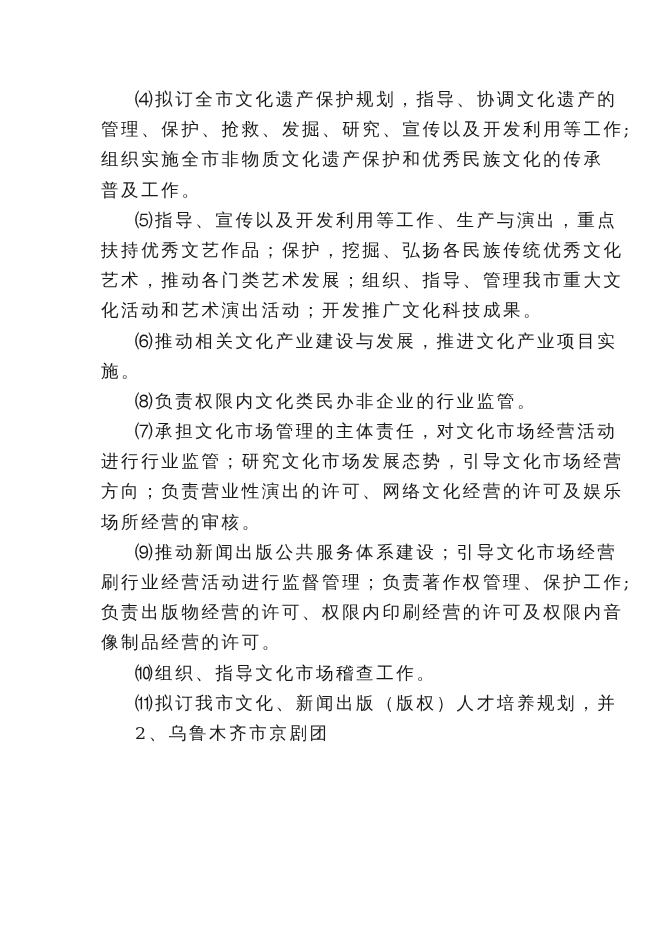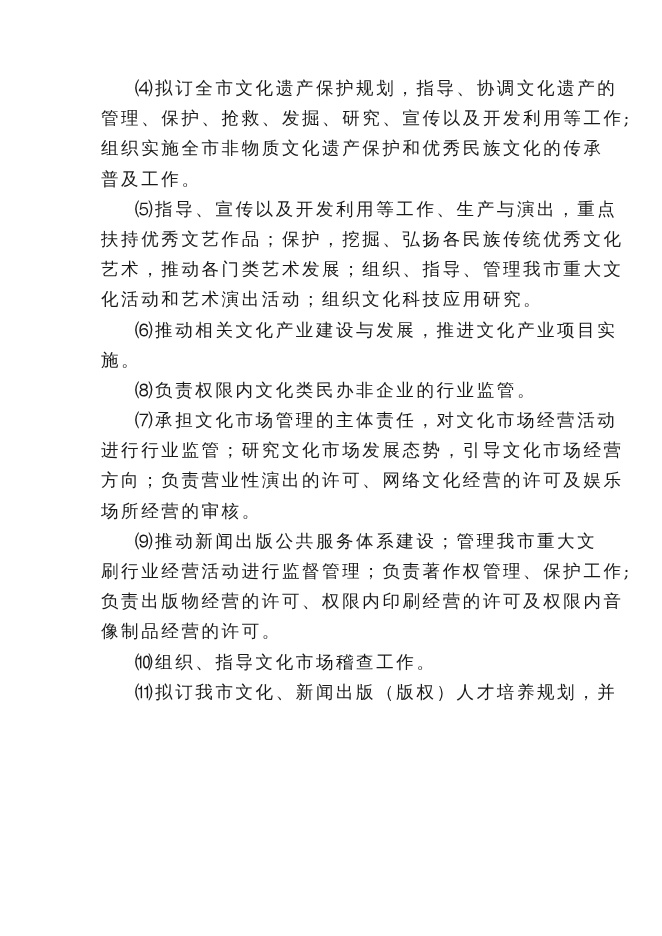--- a/index.html
+++ b/index.html
@@ -1,58 +1,61 @@
 <!DOCTYPE html>
 <html><head>
 <meta charset="utf-8">
 <style>
   html, body { margin: 0; padding: 0; background: #ffffff; }
   body { width: 662px; height: 936px; position: relative; overflow: hidden; }
   .page {
-    position: absolute; left: 101px; top: 73px; width: 462px;
+    position: absolute; left: 101px; top: 84px; width: 462px;
     font-family: "DejaVu Serif", "Liberation Serif", serif;
     font-size: 17.5px; color: #1a1a1a;
   }
   .line { height: 30.2px; line-height: 30.2px; white-space: nowrap; letter-spacing: 2.6px; }
   .indent { padding-left: 34px; }
 </style>
 </head>
 <body>
 
 <div class="page">
   <div>
     <div class="line indent">⑷拟订全市文化遗产保护规划，指导、协调文化遗产的</div>
     <div class="line">管理、保护、抢救、发掘、研究、宣传以及开发利用等工作;</div>
     <div class="line">组织实施全市非物质文化遗产保护和优秀民族文化的传承</div>
     <div class="line">普及工作。</div>
   </div>
   <div>
     <div class="line indent">⑸指导、宣传以及开发利用等工作、生产与演出，重点</div>
     <div class="line">扶持优秀文艺作品；保护，挖掘、弘扬各民族传统优秀文化</div>
     <div class="line">艺术，推动各门类艺术发展；组织、指导、管理我市重大文</div>
-    <div class="line">化活动和艺术演出活动；组织文化科技应用研究。</div>
+    <div class="line">化活动和艺术演出活动；开发推广文化科技成果。</div>
   </div>
   <div>
     <div class="line indent">⑹推动相关文化产业建设与发展，推进文化产业项目实</div>
     <div class="line">施。</div>
   </div>
   <div>
     <div class="line indent">⑻负责权限内文化类民办非企业的行业监管。</div>
   </div>
   <div>
     <div class="line indent">⑺承担文化市场管理的主体责任，对文化市场经营活动</div>
     <div class="line">进行行业监管；研究文化市场发展态势，引导文化市场经营</div>
     <div class="line">方向；负责营业性演出的许可、网络文化经营的许可及娱乐</div>
     <div class="line">场所经营的审核。</div>
   </div>
   <div>
-    <div class="line indent">⑼推动新闻出版公共服务体系建设；管理我市重大文</div>
+    <div class="line indent">⑼推动新闻出版公共服务体系建设；引导文化市场经营</div>
     <div class="line">刷行业经营活动进行监督管理；负责著作权管理、保护工作;</div>
     <div class="line">负责出版物经营的许可、权限内印刷经营的许可及权限内音</div>
     <div class="line">像制品经营的许可。</div>
   </div>
   <div>
     <div class="line indent">⑽组织、指导文化市场稽查工作。</div>
   </div>
   <div>
     <div class="line indent">⑾拟订我市文化、新闻出版（版权）人才培养规划，并</div>
   </div>
+  <div>
+    <div class="line indent">2、乌鲁木齐市京剧团</div>
+  </div>
 </div>
 
 </body></html>

